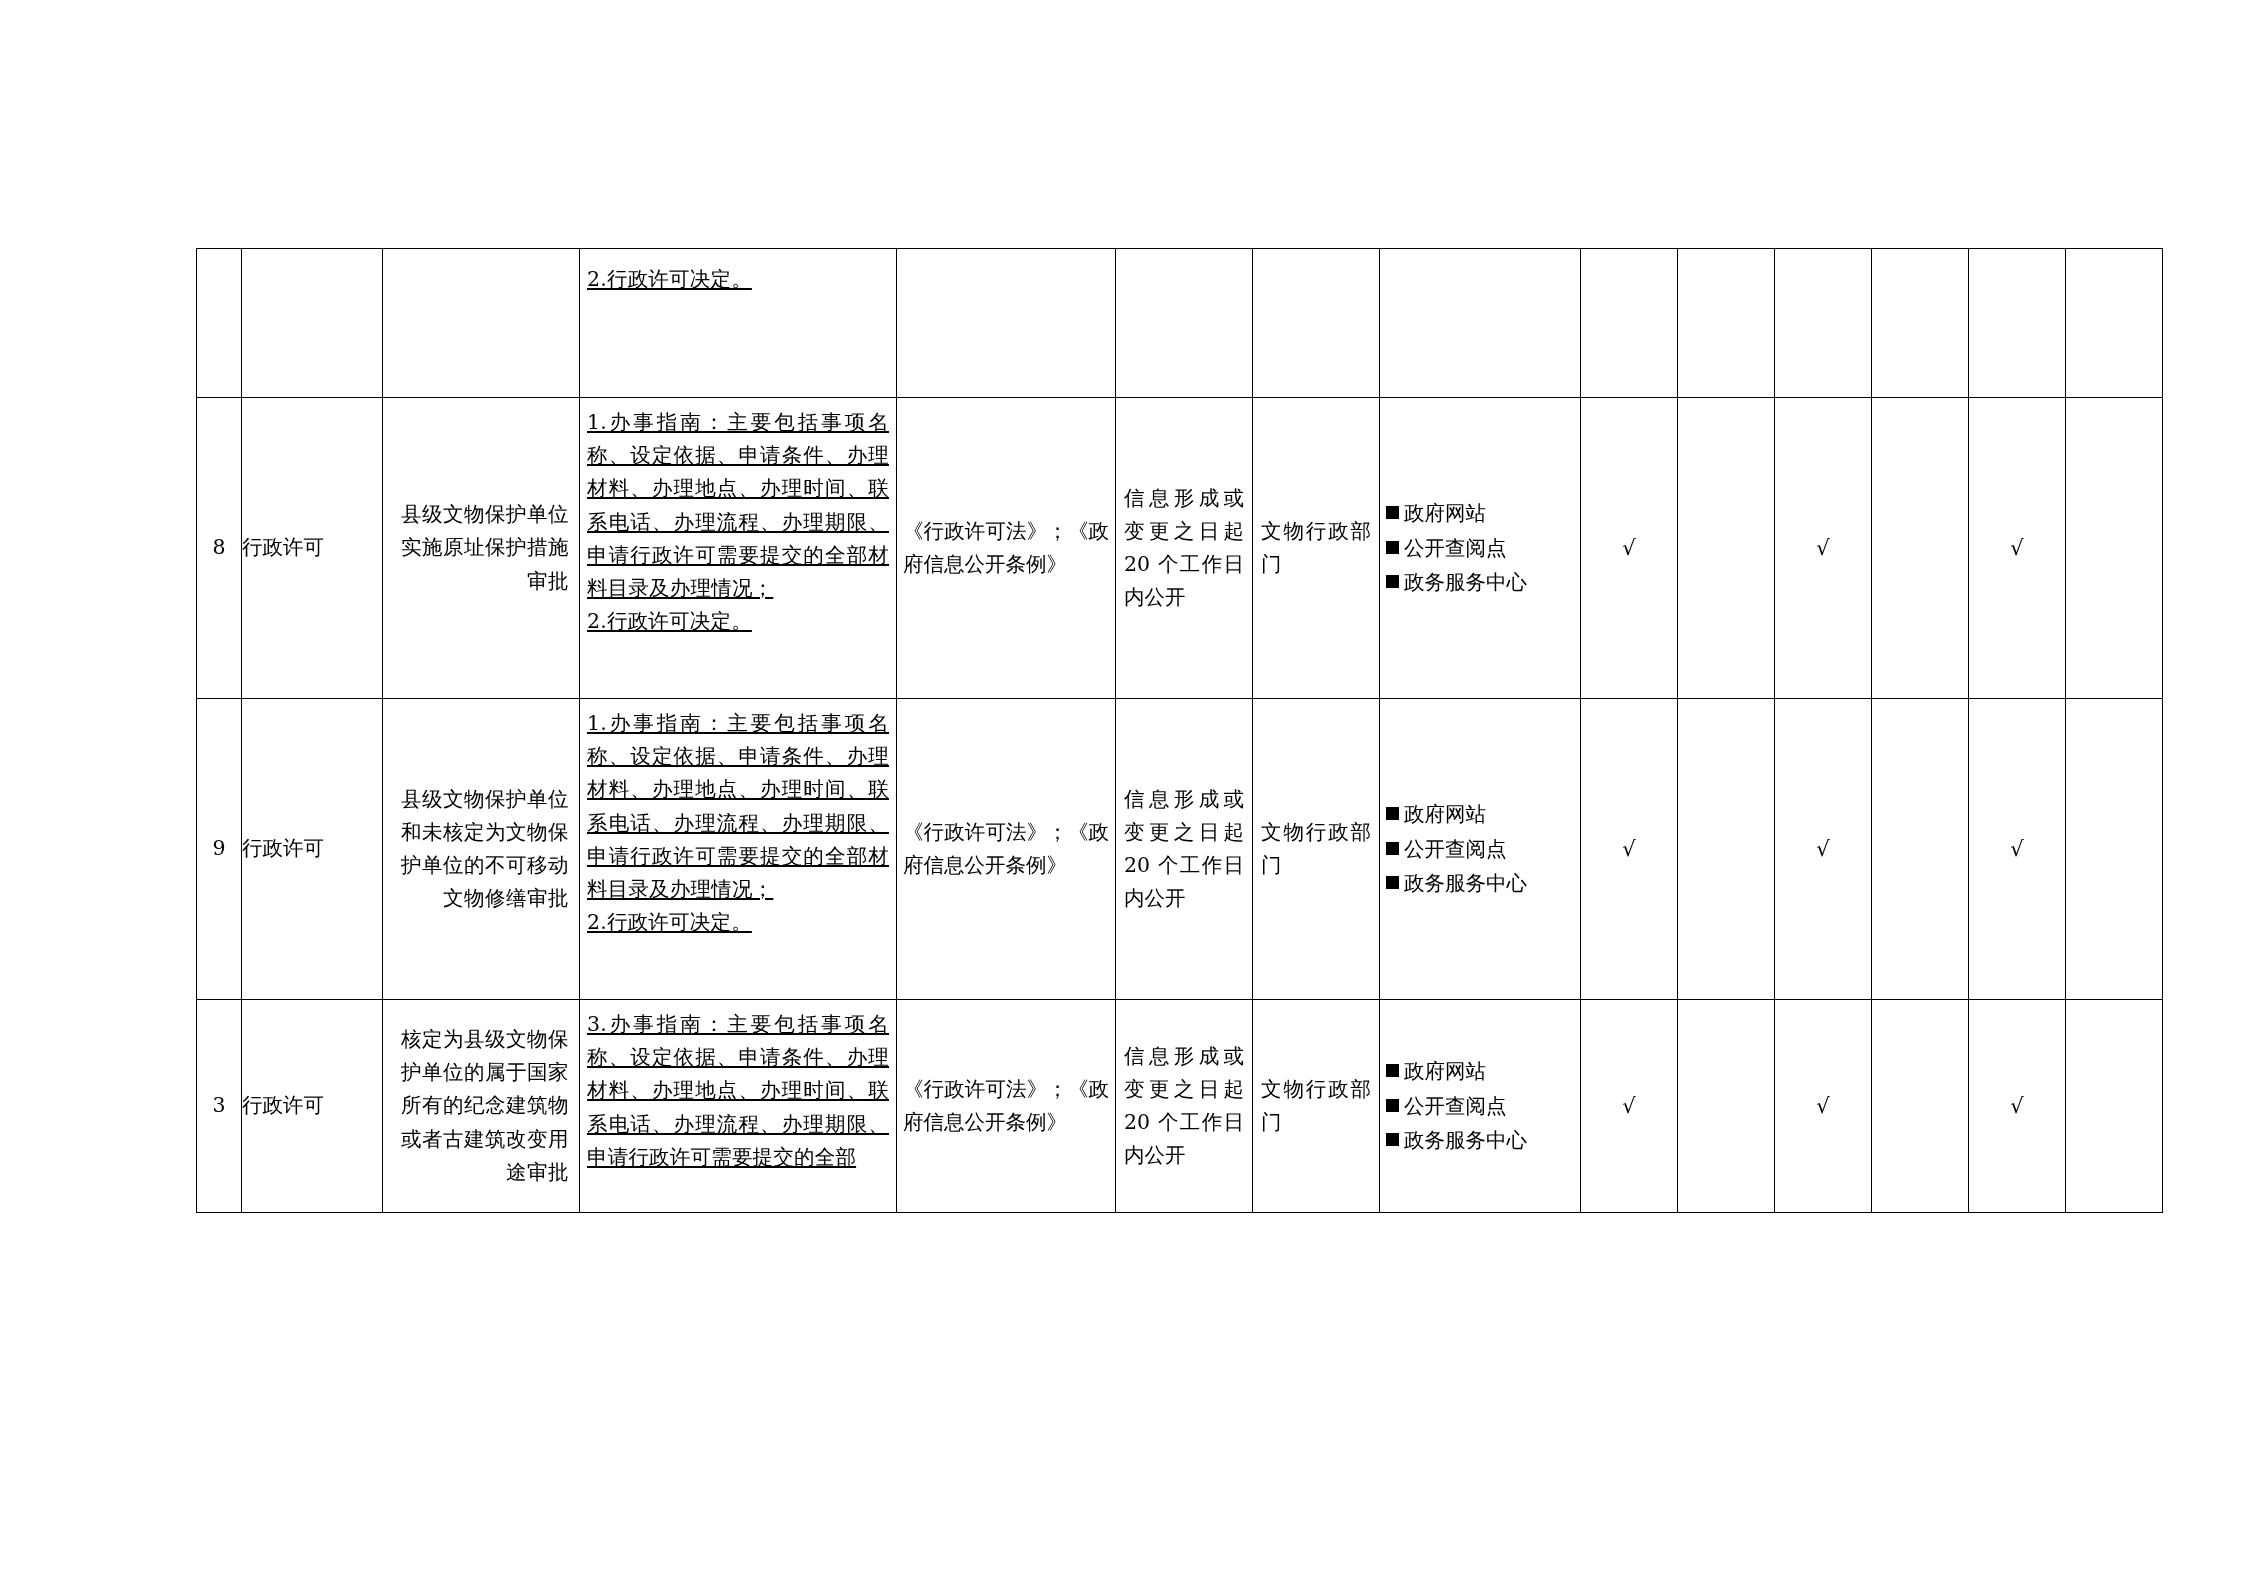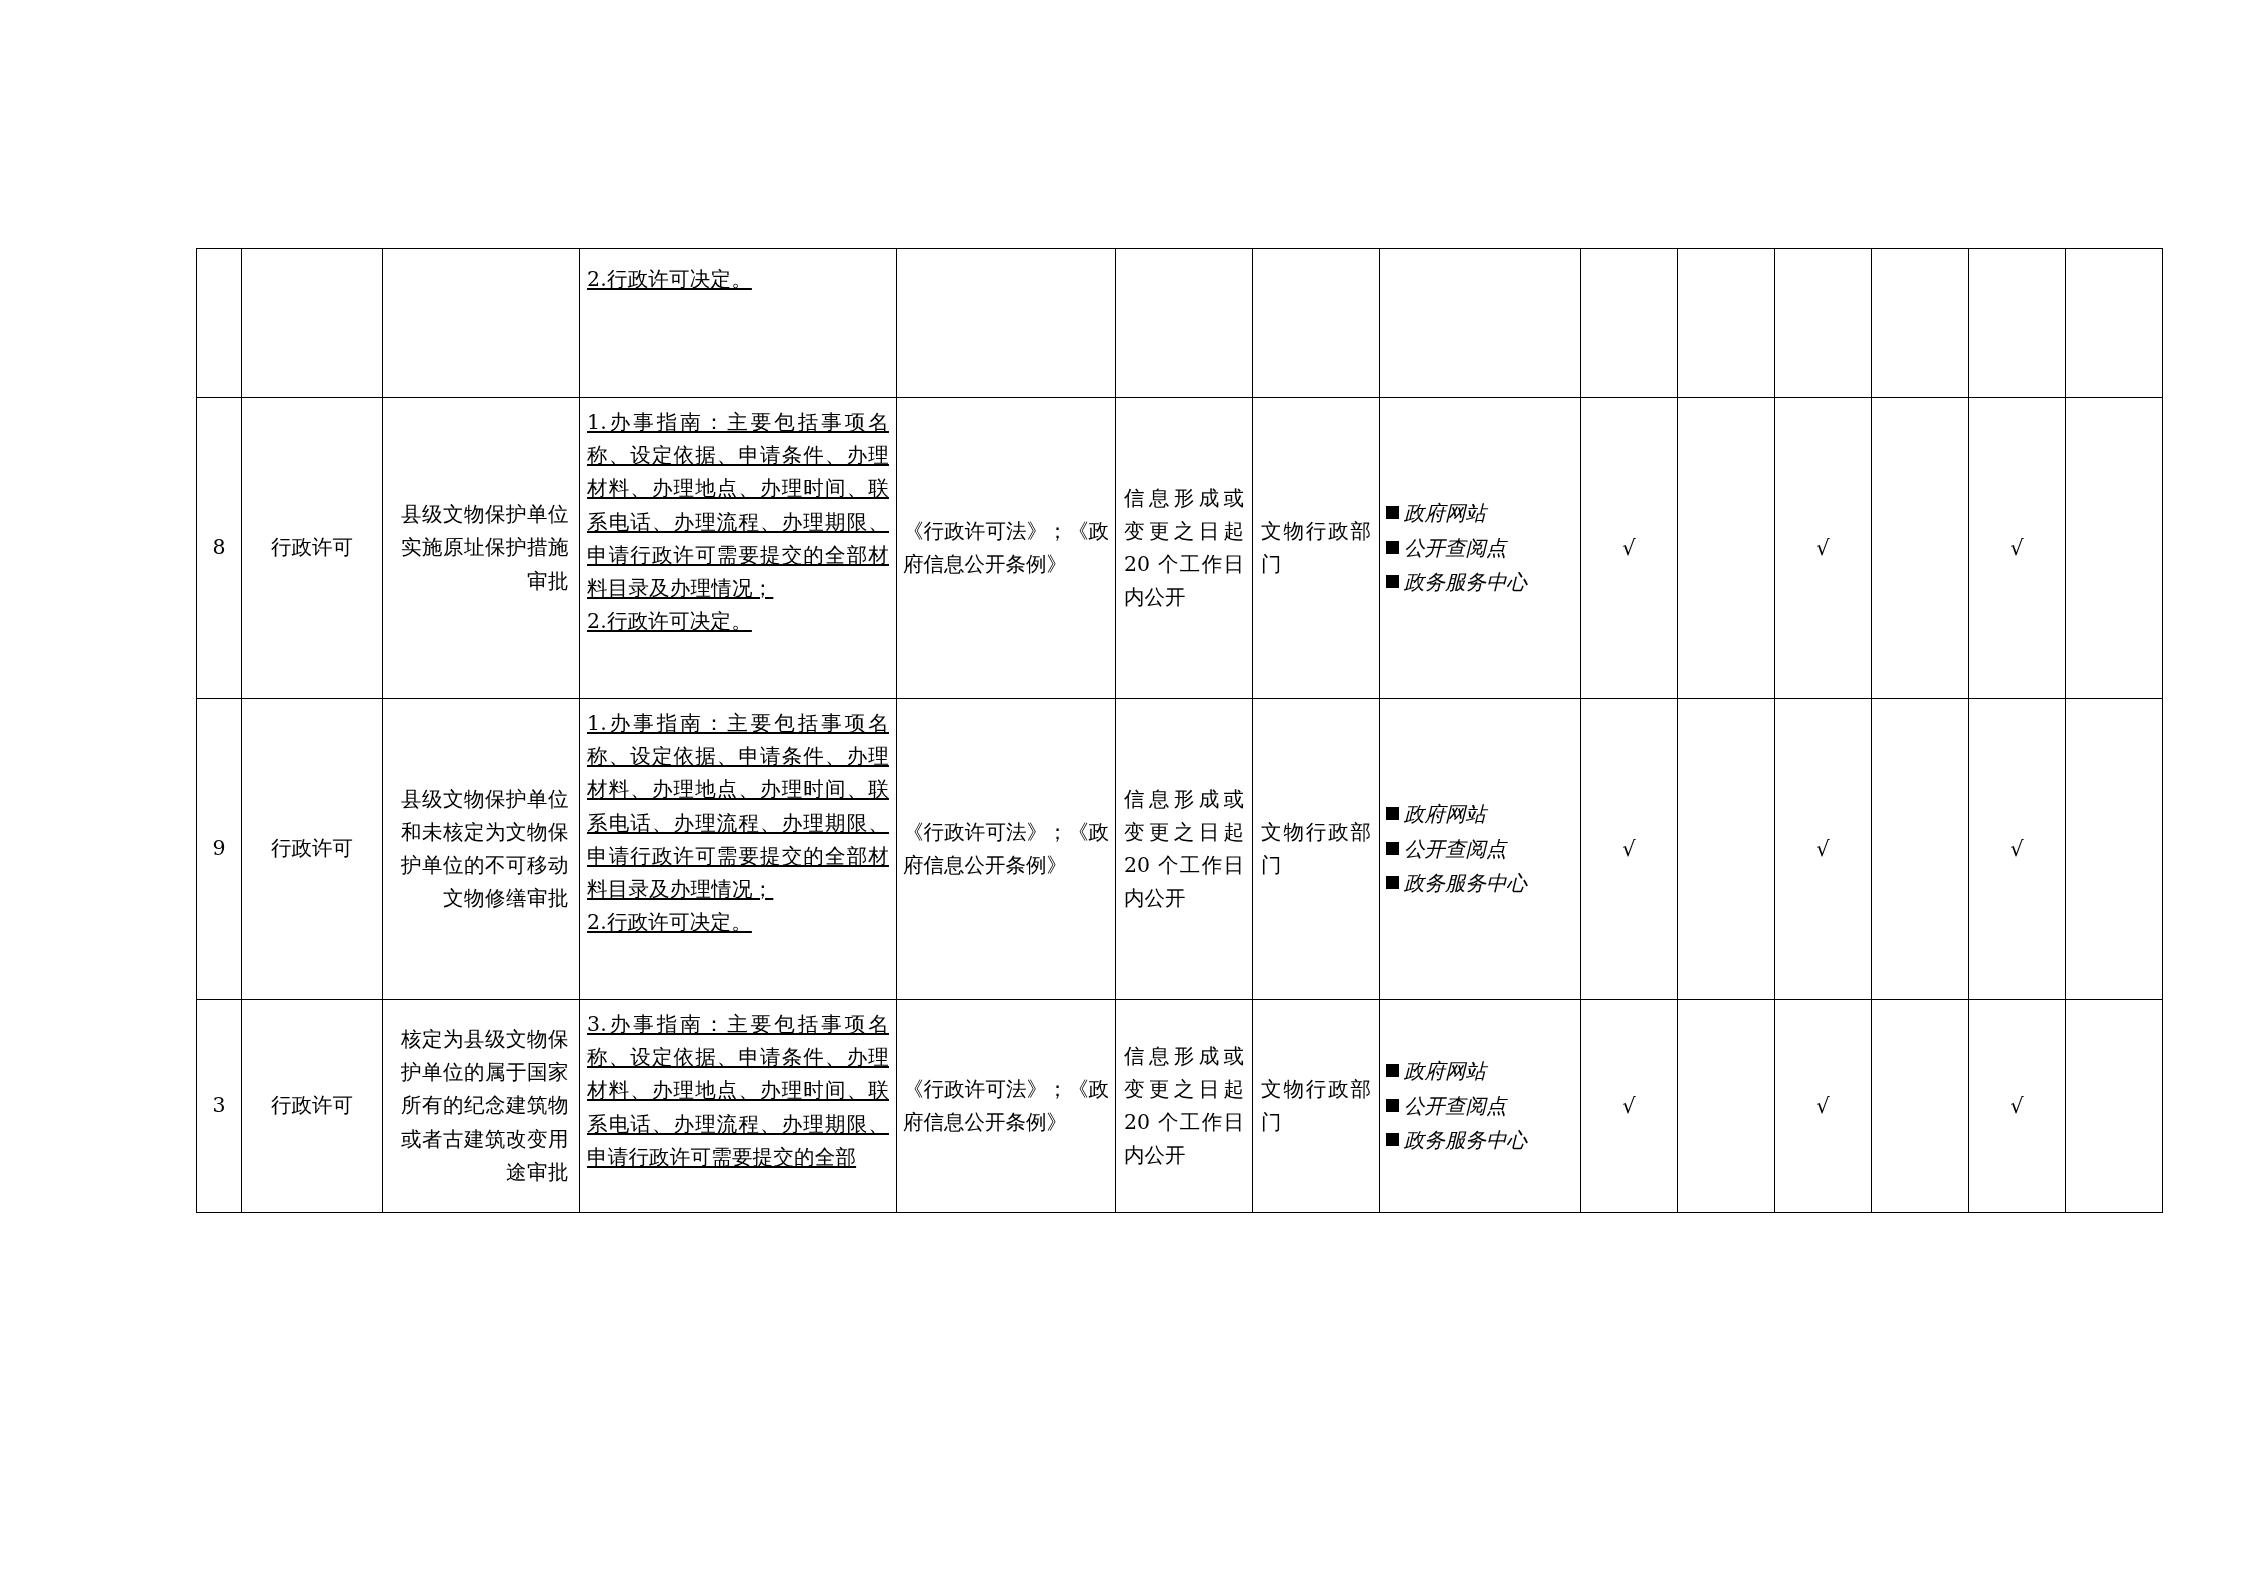--- a/index.html
+++ b/index.html
@@ -34,21 +34,21 @@
   }
   table.doc-table td {
     border: 1.5px solid #000000;
     vertical-align: middle;
     padding: 0;
     font-size: 20.5px;
     line-height: 1.62;
     font-family: "DejaVu Serif", "Liberation Serif", serif;
   }
   .c-idx     { width: 44px;  text-align: center; }
-  .c-type    { width: 140px; text-align: center; }
+  .c-type    { width: 140px; text-align: left; }
   .c-name    { width: 196px; text-align: center; }
   .c-content { width: 316px; text-align: left; text-decoration: underline; }
   .c-basis   { width: 218px; text-align: center; }
   .c-time    { width: 136px; text-align: center; }
   .c-dept    { width: 126px; text-align: left; }
   .c-channel { width: 200px; text-align: left; }
   .c-chk     { width: 96px;  text-align: center; }
 
   .cell-pad {
     padding: 8px 10px;
@@ -83,21 +83,20 @@
   }
   .dept-text {
     display: block;
     text-align: justify;
     text-justify: inter-ideograph;
     padding: 0 8px;
   }
   .channel-list {
     display: block;
     padding: 0 6px;
-    font-style: italic;
   }
   .channel-list .ch-item {
     display: block;
     white-space: nowrap;
     line-height: 1.7;
   }
   .sq {
     display: inline-block;
     width: 13px;
     height: 13px;

